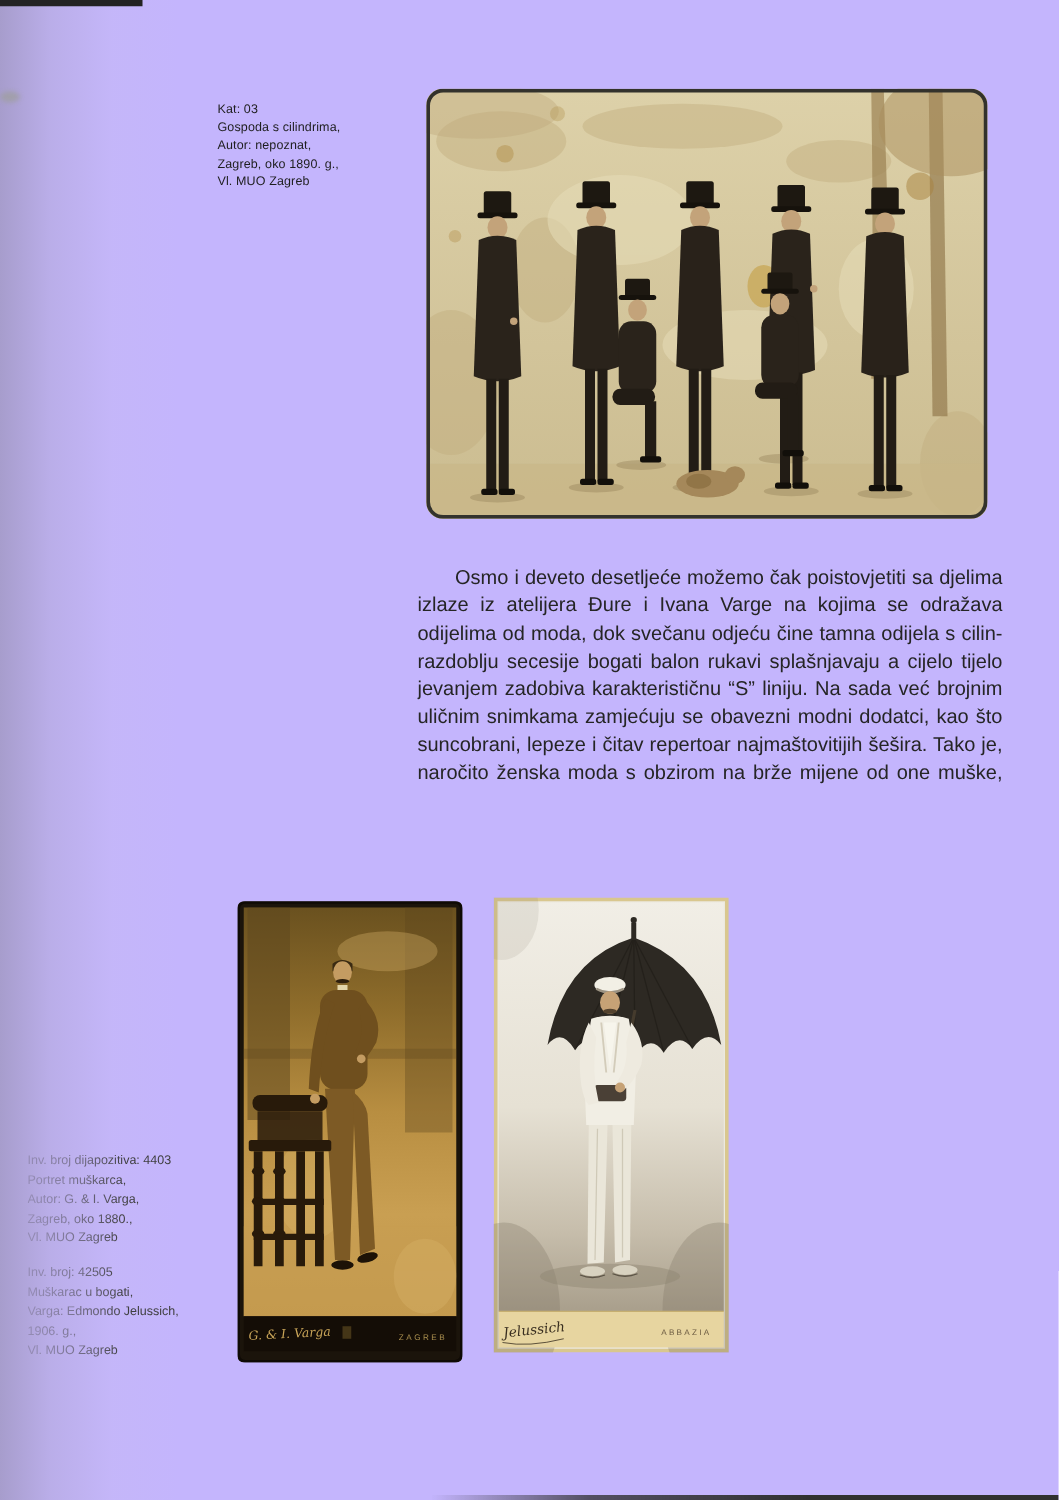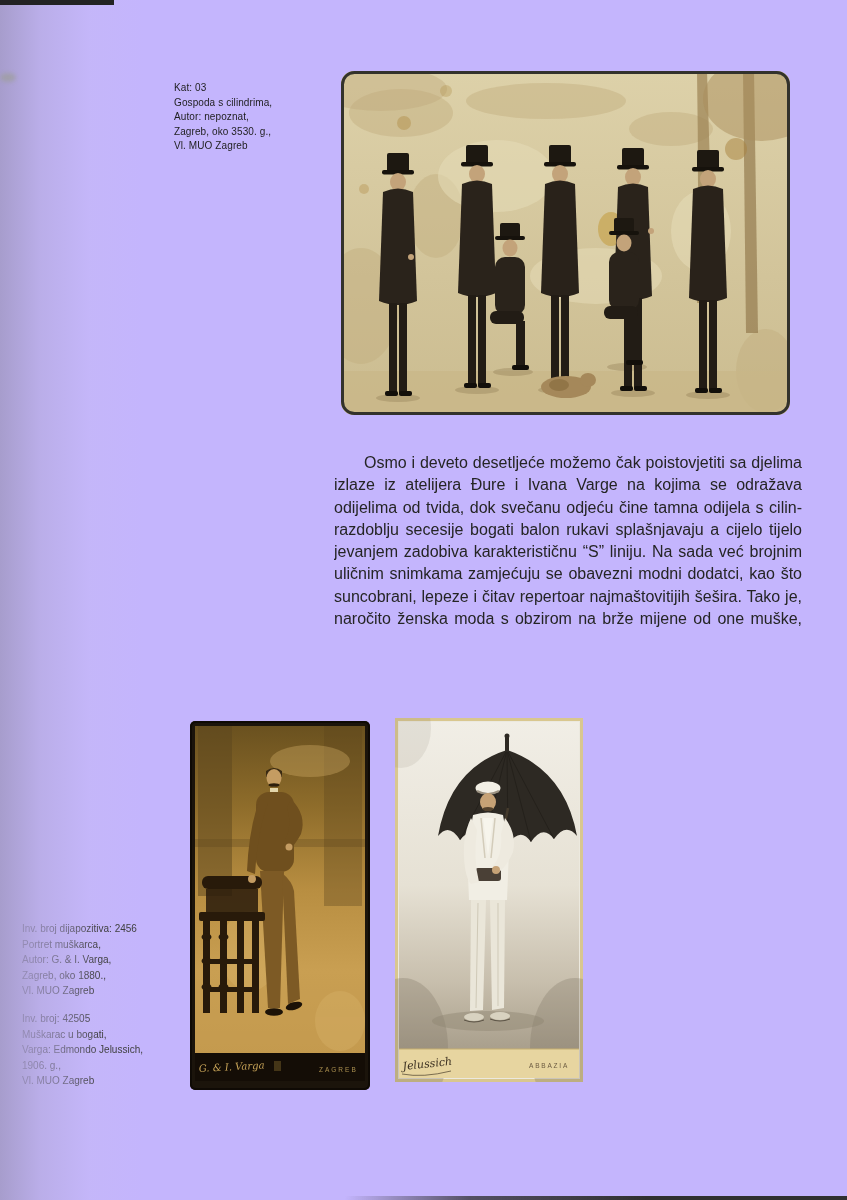--- a/index.html
+++ b/index.html
@@ -39,21 +39,21 @@
 
   <div class="left-shadow"></div>
   <div class="top-bar"></div>
   <div class="smudge"></div>
   <div class="bottom-bar"></div>
 
   <div class="top-caption">
     <div>Kat: 03</div>
     <div>Gospoda s cilindrima,</div>
     <div>Autor: nepoznat,</div>
-    <div>Zagreb, oko 3530. g.,</div>
+    <div>Zagreb, oko 1890. g.,</div>
     <div>Vl. MUO Zagreb</div>
   </div>
 
   <svg class="photo-group" viewBox="0 0 449 344">
     <defs>
       <clipPath id="clipA">
           <rect width="449" height="344" rx="13"></rect>
         </clipPath>
       <linearGradient id="bgA" x1="0" y1="0" x2="0" y2="1">
         <stop offset="0" stop-color="#ddd1a9"></stop>
@@ -181,21 +181,21 @@
         <ellipse cx="247" cy="309" rx="8" ry="7" fill="#a5885a"></ellipse>
         <ellipse cx="218" cy="314" rx="10" ry="6" fill="#7d6134" opacity=".5"></ellipse>
       </g>
     </g>
     <rect x="1.5" y="1.5" width="446" height="341" rx="12" fill="none" stroke="#33322c" stroke-width="3"></rect>
   </svg>
 
   <div class="paragraph">
     <div class="pl pl-first">Osmo i deveto desetljeće možemo čak poistovjetiti sa djelima koja</div>
     <div class="pl">izlaze iz atelijera Đure i Ivana Varge na kojima se odražava građanski</div>
-    <div class="pl">odijelima od tvida, dok svečanu odjeću čine tamna odijela s cilin-</div>
+    <div class="pl">odijelima od moda, dok svečanu odjeću čine tamna odijela s cilin-</div>
     <div class="pl">razdoblju secesije bogati balon rukavi splašnjavaju a cijelo tijelo odi-</div>
     <div class="pl">jevanjem zadobiva karakterističnu “S” liniju. Na sada već brojnim</div>
     <div class="pl">uličnim snimkama zamjećuju se obavezni modni dodatci, kao što su</div>
     <div class="pl">suncobrani, lepeze i čitav repertoar najmaštovitijih šešira. Tako je,</div>
     <div class="pl">naročito ženska moda s obzirom na brže mijene od one muške, česta</div>
   </div>
 
   <svg class="photo-left" viewBox="0 0 180 369">
     <defs>
       <clipPath id="clipB">
@@ -319,21 +319,21 @@
       <path d="M95,301 Q105,305 115,301" stroke="#5c5446" stroke-width="1" fill="none"></path>
     </g>
     <rect x="4" y="331" width="180" height="29" fill="#e7d5a0"></rect>
     <line x1="4" y1="331" x2="184" y2="331" stroke="#c6af70" stroke-width="1"></line>
     <text x="8" y="352" font-size="11" font-style="italic" font-family="DejaVu Serif, serif" fill="#3a2f20" transform="rotate(-6 8 352)">Jelussich</text>
     <path d="M7,356 Q28,360 56,353" stroke="#3a2f20" stroke-width=".8" fill="none" opacity=".8"></path>
     <text x="134" y="350" font-size="6.5" letter-spacing="1.8" fill="#6b5a40" font-family="Liberation Sans, sans-serif">ABBAZIA</text>
   </svg>
 
   <div class="margin-caption m1">
-    <div>Inv. broj dijapozitiva: 2456</div>
+    <div>Inv. broj dijapozitiva: 4403</div>
     <div>Portret muškarca,</div>
     <div>Autor: G. &amp; I. Varga,</div>
     <div>Zagreb, oko 1880.,</div>
     <div>Vl. MUO Zagreb</div>
   </div>
   <div class="margin-caption m2">
     <div>Inv. broj: 42505</div>
     <div>Muškarac u bogati,</div>
     <div>Varga: Edmondo Jelussich,</div>
     <div>1906. g.,</div>

